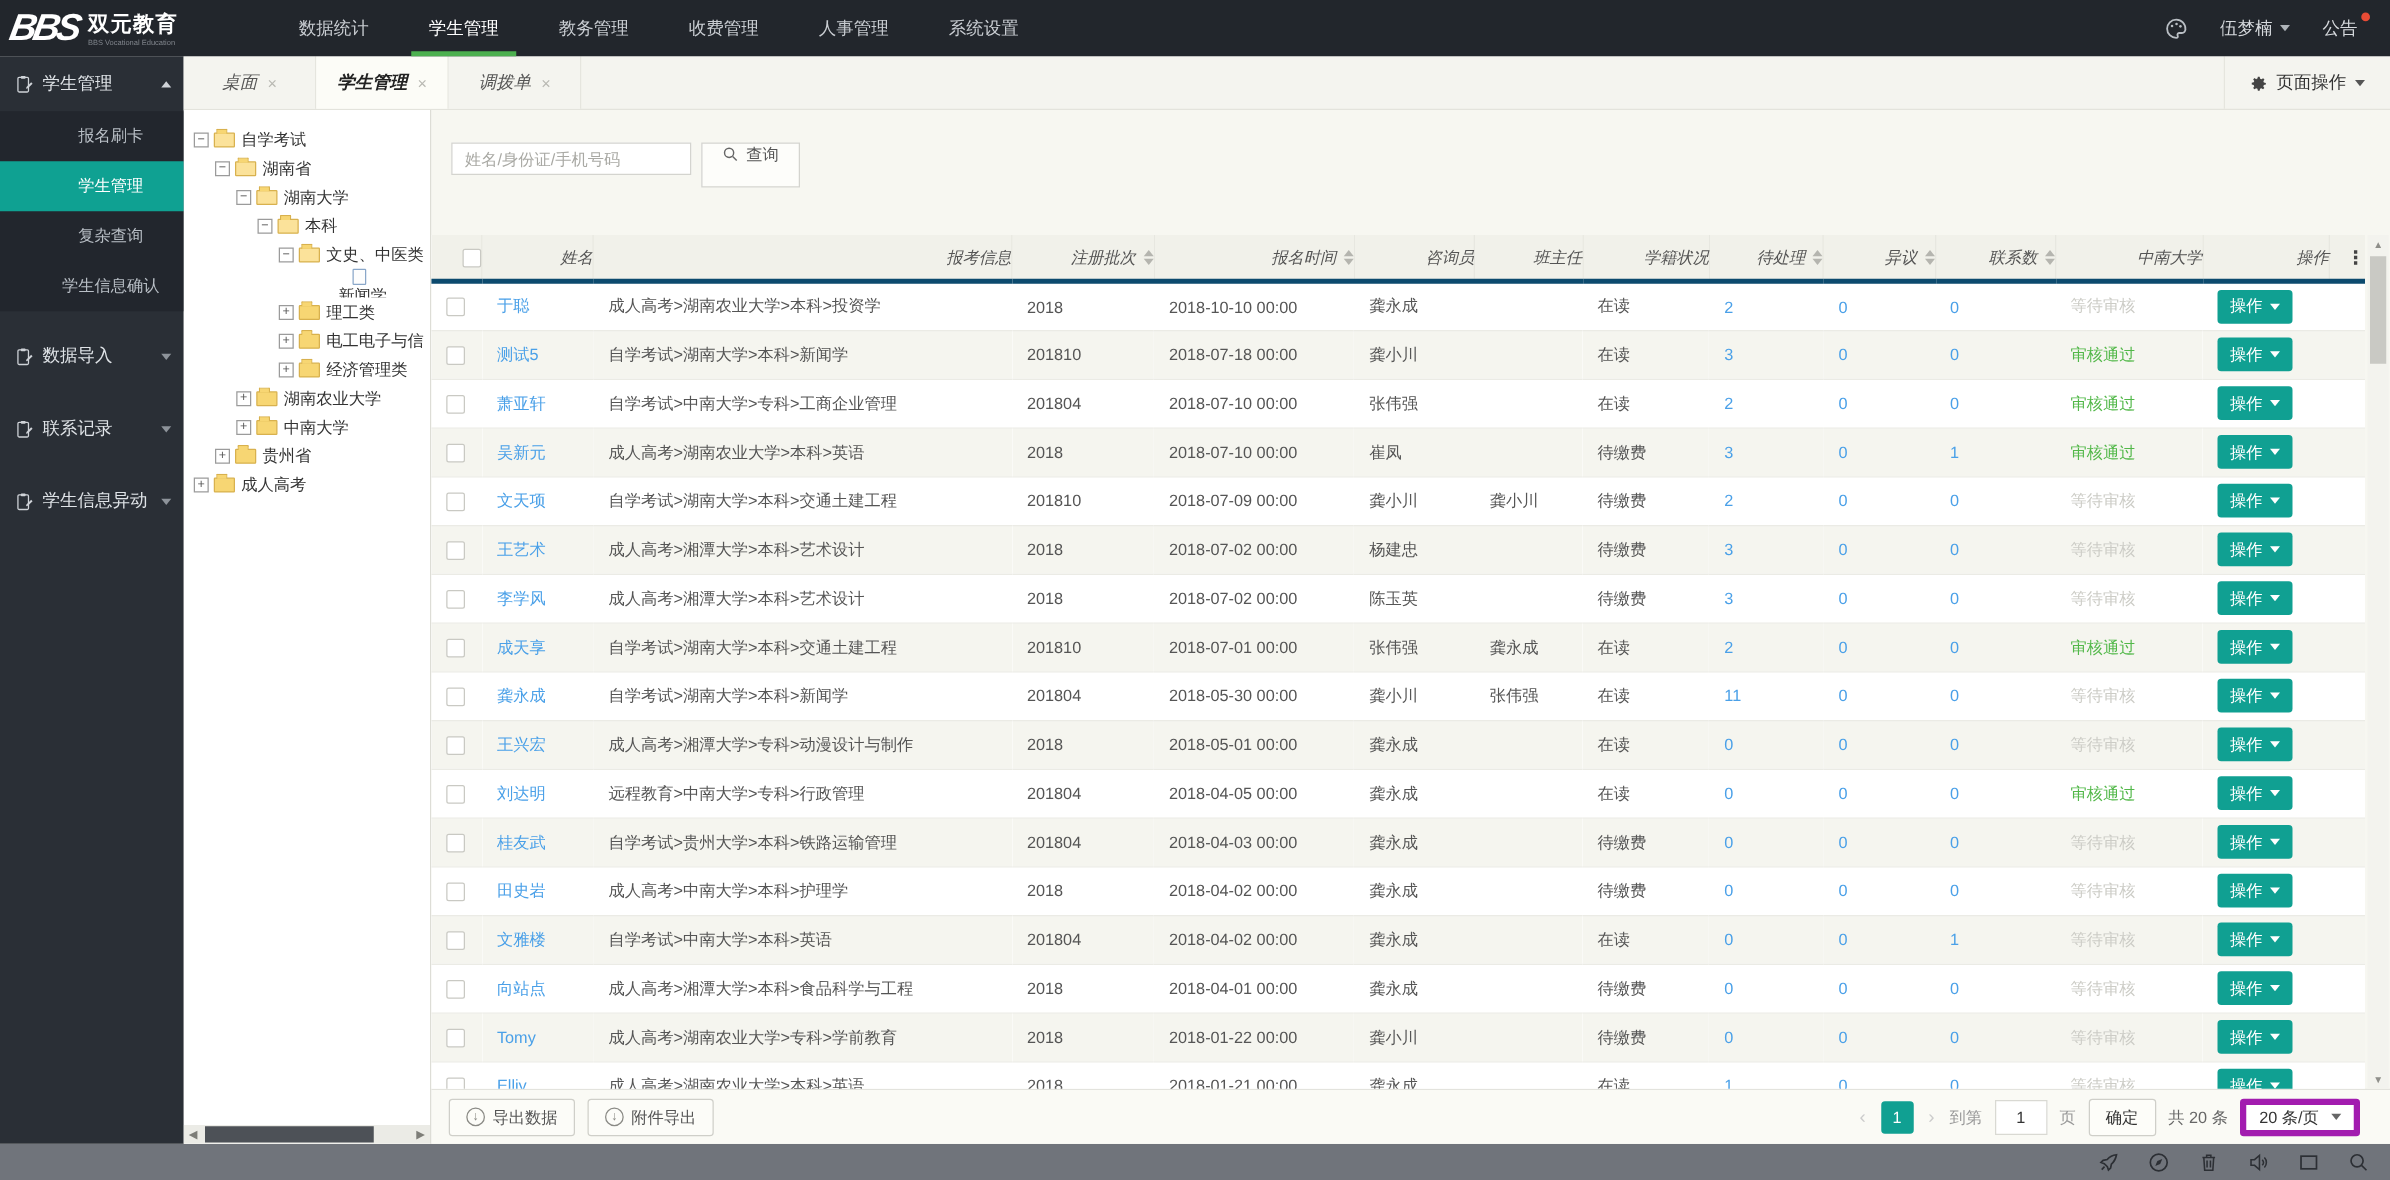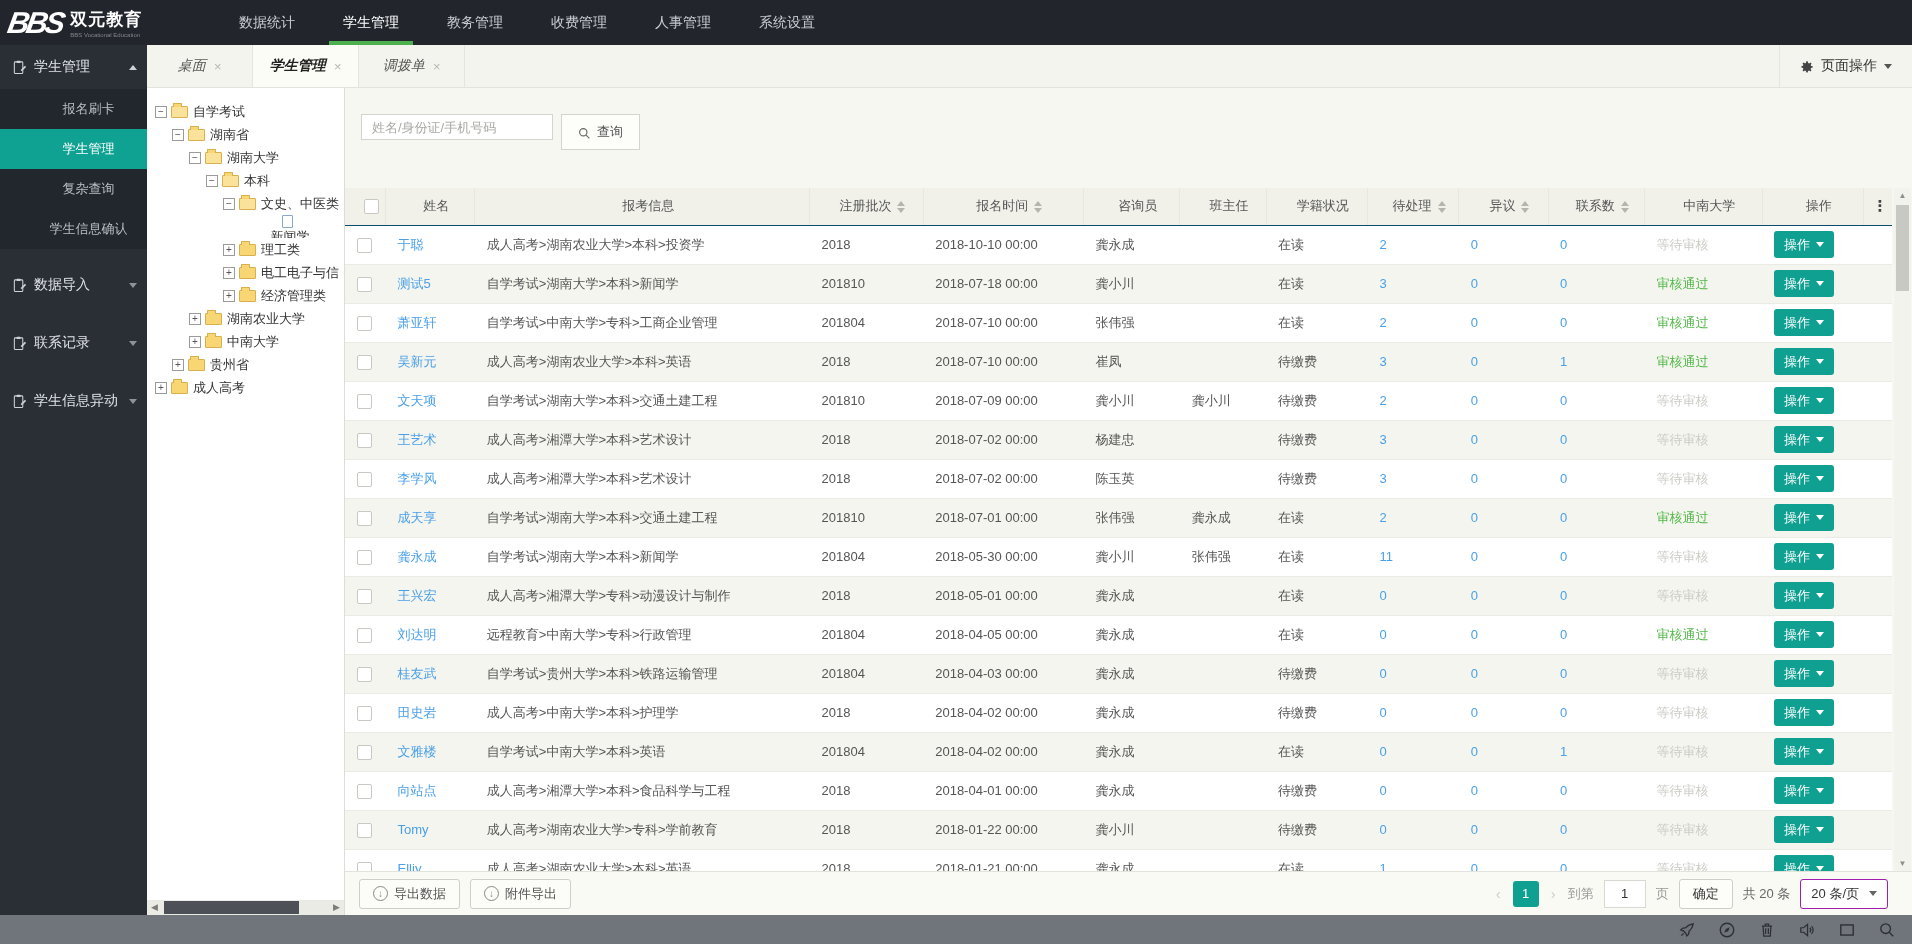--- a/index.html
+++ b/index.html
@@ -76,26 +76,26 @@
   .h-scroll .track { flex:1; position:relative; }
   .h-scroll .thumb { position:absolute; left:2px; top:1px; height:13px; width:135px; background:#4d5157; cursor:pointer; }
 
   
   .content { flex:1; display:flex; flex-direction:column; min-width:0; background:#f7f7f1; }
   .search-area { height:100px; flex:none; padding:26px 0 0 16px; display:flex; align-items:flex-start; }
   .search-input { width:192px; height:26px; border:1px solid #d4d4cf; background:#fff; padding:0 10px;
     font-size:13px; color:#333; }
   .search-input::placeholder { color:#a9a9a4; }
   .search-btn { margin-left:8px; height:36px; padding:0 16px; background:#fdfdfa; border:1px solid #d4d4cf;
-    display:flex; align-items:center; gap:6px; font-size:13px; color:#555; cursor:pointer; }
+    display:flex; align-items:flex-start; gap:6px; font-size:13px; color:#555; cursor:pointer; }
 
   .table-region { flex:1; position:relative; overflow:hidden; padding-right:20px; }
   table { border-collapse:collapse; table-layout:fixed; width:100%; background:#fff; }
-  th { height:37px; background:#f1f1ea; font-size:13px; font-weight:normal; color:#555; text-align:center;
-    padding:0 0 0 12px; border-bottom:1px solid #0c4a6e; border-right:1px solid #e7e7e0; white-space:nowrap; }
+  th { height:37px; background:#f1f1ea; font-size:13px; font-weight:normal; color:#555; text-align:right;
+    padding:0 0 0 12px; border-bottom:4px solid #0c4a6e; border-right:1px solid #e7e7e0; white-space:nowrap;font-style:italic; }
   th .sort { display:inline-flex; flex-direction:column; gap:2px; margin-left:6px; vertical-align:middle; cursor:pointer; }
   th .s-up { width:0; height:0; border-left:4px solid transparent; border-right:4px solid transparent; border-bottom:5px solid #b5b5af; }
   th .s-dn { width:0; height:0; border-left:4px solid transparent; border-right:4px solid transparent; border-top:5px solid #b5b5af; }
   td { height:39px; border-bottom:1px solid #ebebe5; font-size:13px; color:#555; padding:0 0 0 12px;
     white-space:nowrap; overflow:hidden; }
   tr.zebra td { background:#f5f5ef; }
   .cb { display:inline-block; width:15px; height:15px; border:1px solid #c9c9c3; border-radius:2px;
     background:#fff; vertical-align:middle; cursor:pointer; }
   .name-link { color:#4aa0e8; cursor:pointer; }
   .num { color:#4aa0e8; }
@@ -120,21 +120,21 @@
     font-size:10px; line-height:13px; text-align:center; }
   .pager { margin-left:auto; display:flex; align-items:center; gap:10px; font-size:13px; color:#999; }
   .pg-chev { color:#ccc; font-size:15px; cursor:pointer; padding:0 2px; }
   .pg-cur { width:26px; height:26px; background:#10a092; color:#fff; border-radius:3px;
     text-align:center; line-height:26px; font-size:13px; cursor:pointer; }
   .pg-input { width:42px; height:28px; border:1px solid #d9d9d3; background:#fff; text-align:center;
     font-size:13px; color:#333; }
   .pg-ok { height:30px; padding:0 13px; background:#fdfdf9; border:1px solid #cfcfc9; border-radius:3px;
     font-size:13px; color:#333; cursor:pointer; }
   .pg-total { color:#666; }
-  .pg-size { height:30px; padding:0 10px; background:#fff; border:1px solid #a21caf; border-radius:3px;
+  .pg-size { height:30px; padding:0 10px; background:#fff; border:5px solid #a21caf; border-radius:3px;
     display:inline-flex; align-items:center; gap:10px; font-size:13px; color:#333; cursor:pointer; }
   .pg-size .caret-down { border-top-color:#666; }
 
   
   .taskbar { height:29px; background:#70747b; display:flex; align-items:center; justify-content:flex-end;
     gap:22px; padding-right:16px; }
   .tb-icon { width:18px; height:18px; cursor:pointer; }
   .tb-icon svg { width:18px; height:18px; display:block; }
 
   svg { vertical-align:middle; }
@@ -151,20 +151,38 @@
     </div>
   </div>
   <div class="nav-menu" id="nav-menu">
       <div class="nav-item">数据统计</div>
       <div class="nav-item active">学生管理</div>
       <div class="nav-item">教务管理</div>
       <div class="nav-item">收费管理</div>
       <div class="nav-item">人事管理</div>
       <div class="nav-item">系统设置</div>
     </div>
+  <div class="nav-right">
+    <div class="icon-btn">
+      <svg viewBox="0 0 16 16" width="18" height="18">
+          <path d="M8 1.5A6.5 6.5 0 1 0 8 14.5c1 0 1.4-.7 1-1.5-.5-1 .2-2 1.3-2H12a2.5 2.5 0 0 0 2.5-2.7A6.5 6.5 0 0 0 8 1.5z" fill="none" stroke="#b9bec4" stroke-width="1.3"></path>
+          <circle cx="5" cy="6" r="0.9" fill="#b9bec4"></circle>
+          <circle cx="8.2" cy="4.6" r="0.9" fill="#b9bec4"></circle>
+          <circle cx="11" cy="6.3" r="0.9" fill="#b9bec4"></circle>
+        </svg>
+    </div>
+    <div class="user-chip">
+      <span>伍梦楠</span>
+      <span class="caret-down"></span>
+    </div>
+    <div class="announce">
+      <span>公告</span>
+      <span class="badge-dot"></span>
+    </div>
+  </div>
 </div>
 
 <div class="frame">
   <div class="sidebar" id="sidebar">
       <div class="side-header">
         <span><svg viewBox="0 0 16 16" width="15" height="15">
             <rect x="2.5" y="2" width="9" height="12.5" rx="1" fill="none" stroke="#cfd3d8" stroke-width="1.1"></rect>
             <rect x="5" y="0.8" width="4" height="2.4" rx="0.6" fill="#cfd3d8"></rect>
             <path d="M13.8 6.2l-4 4-.4 1.6 1.6-.4 4-4z" fill="#cfd3d8"></path>
           </svg></span>

